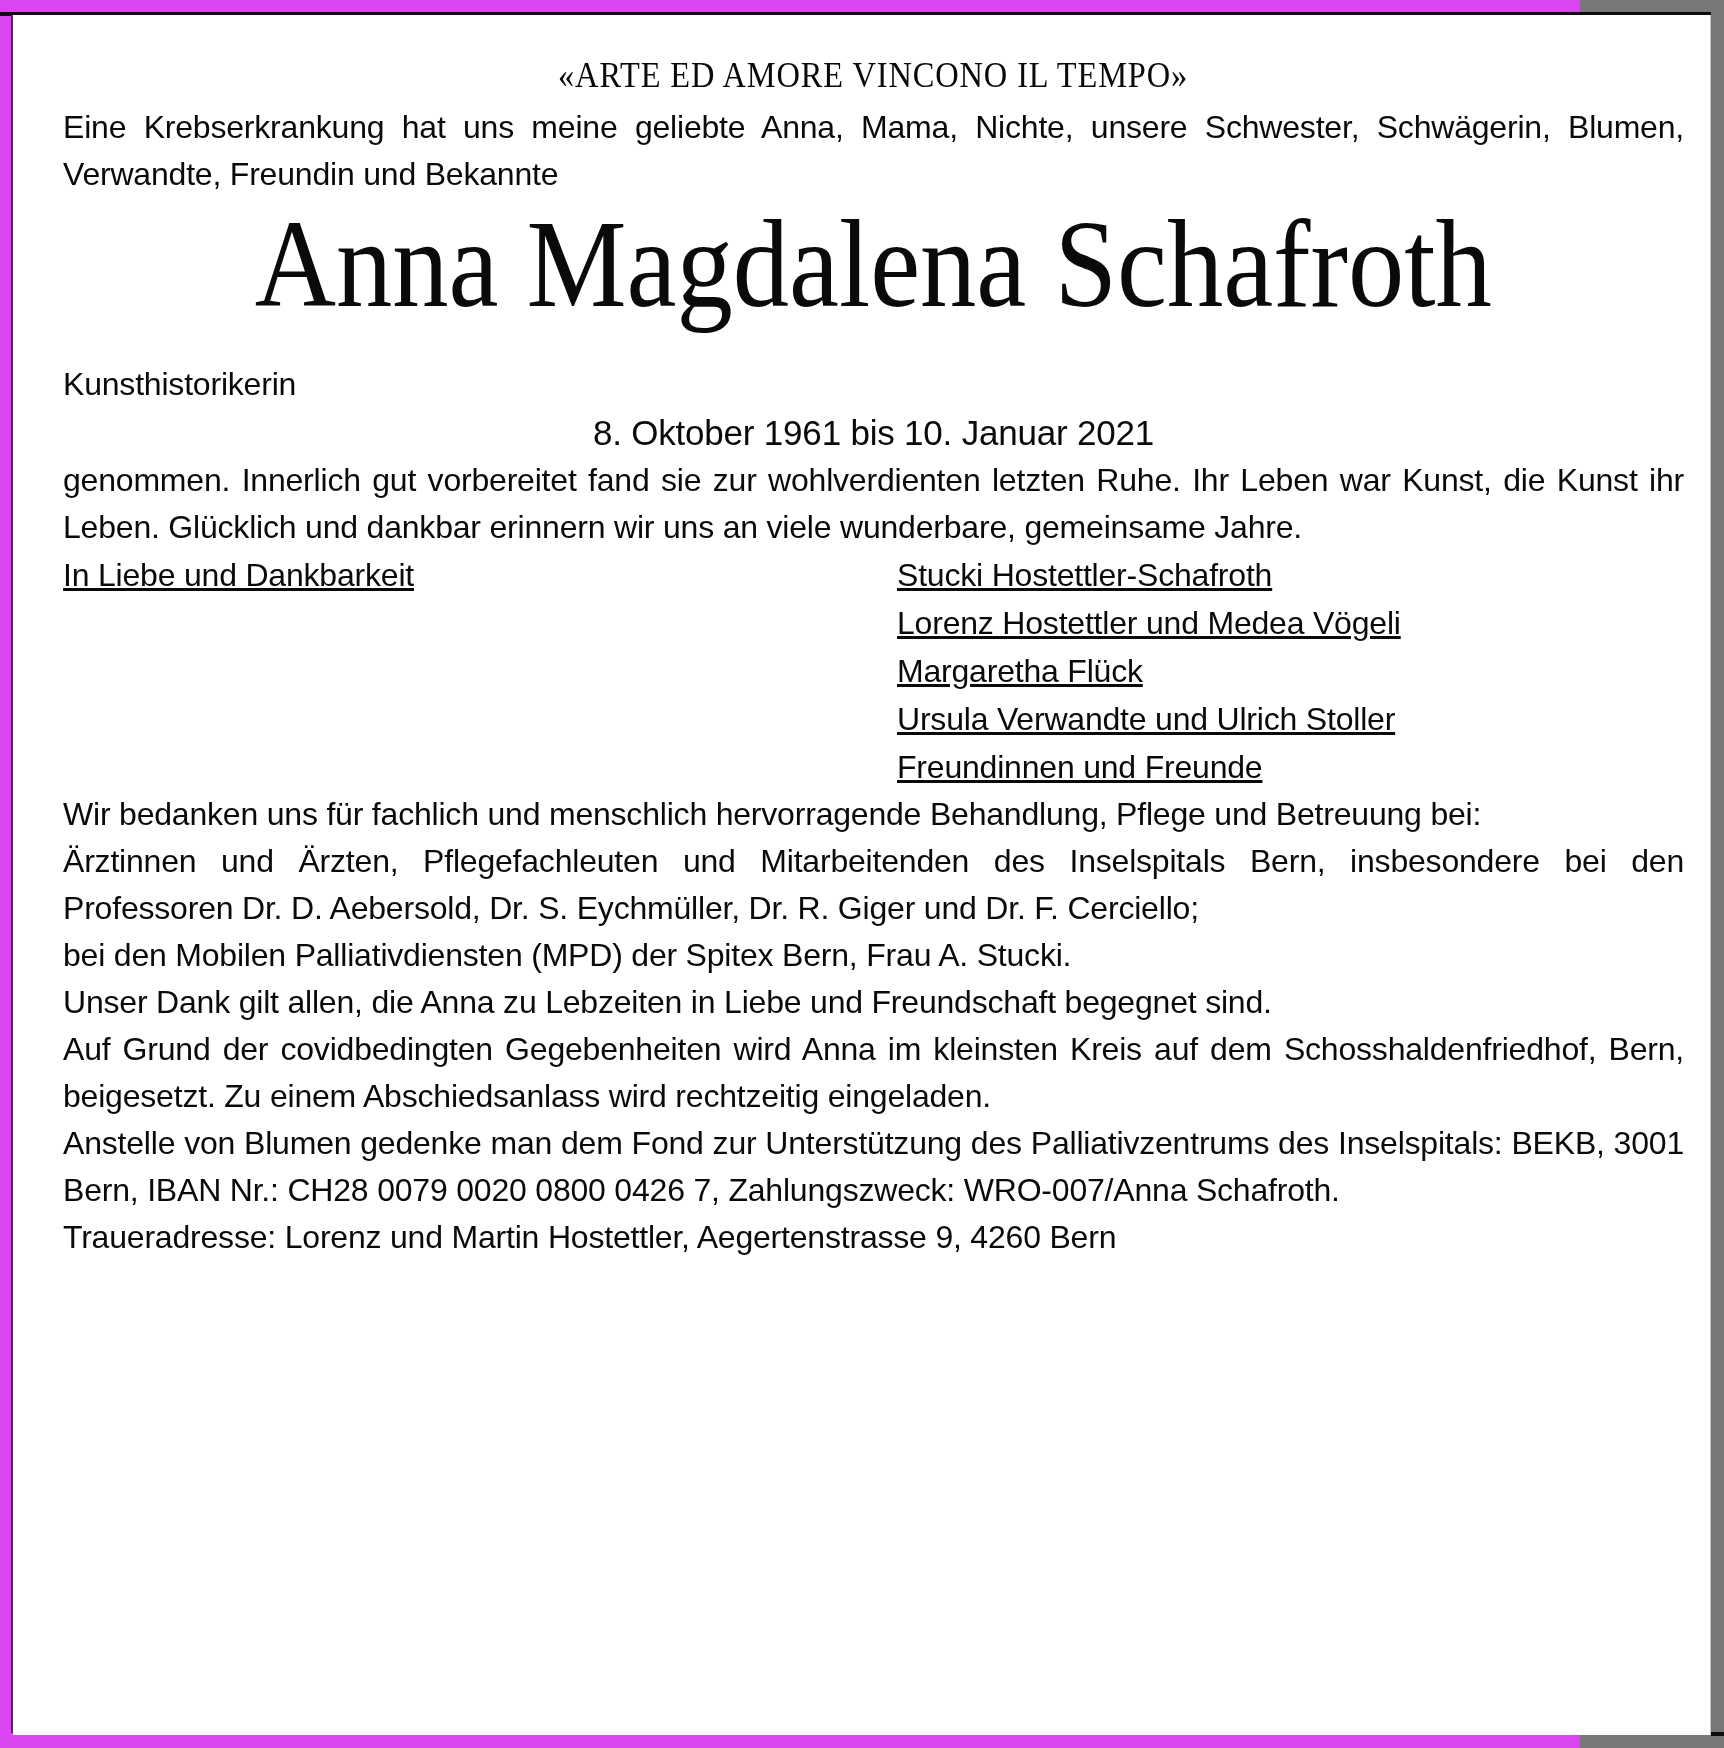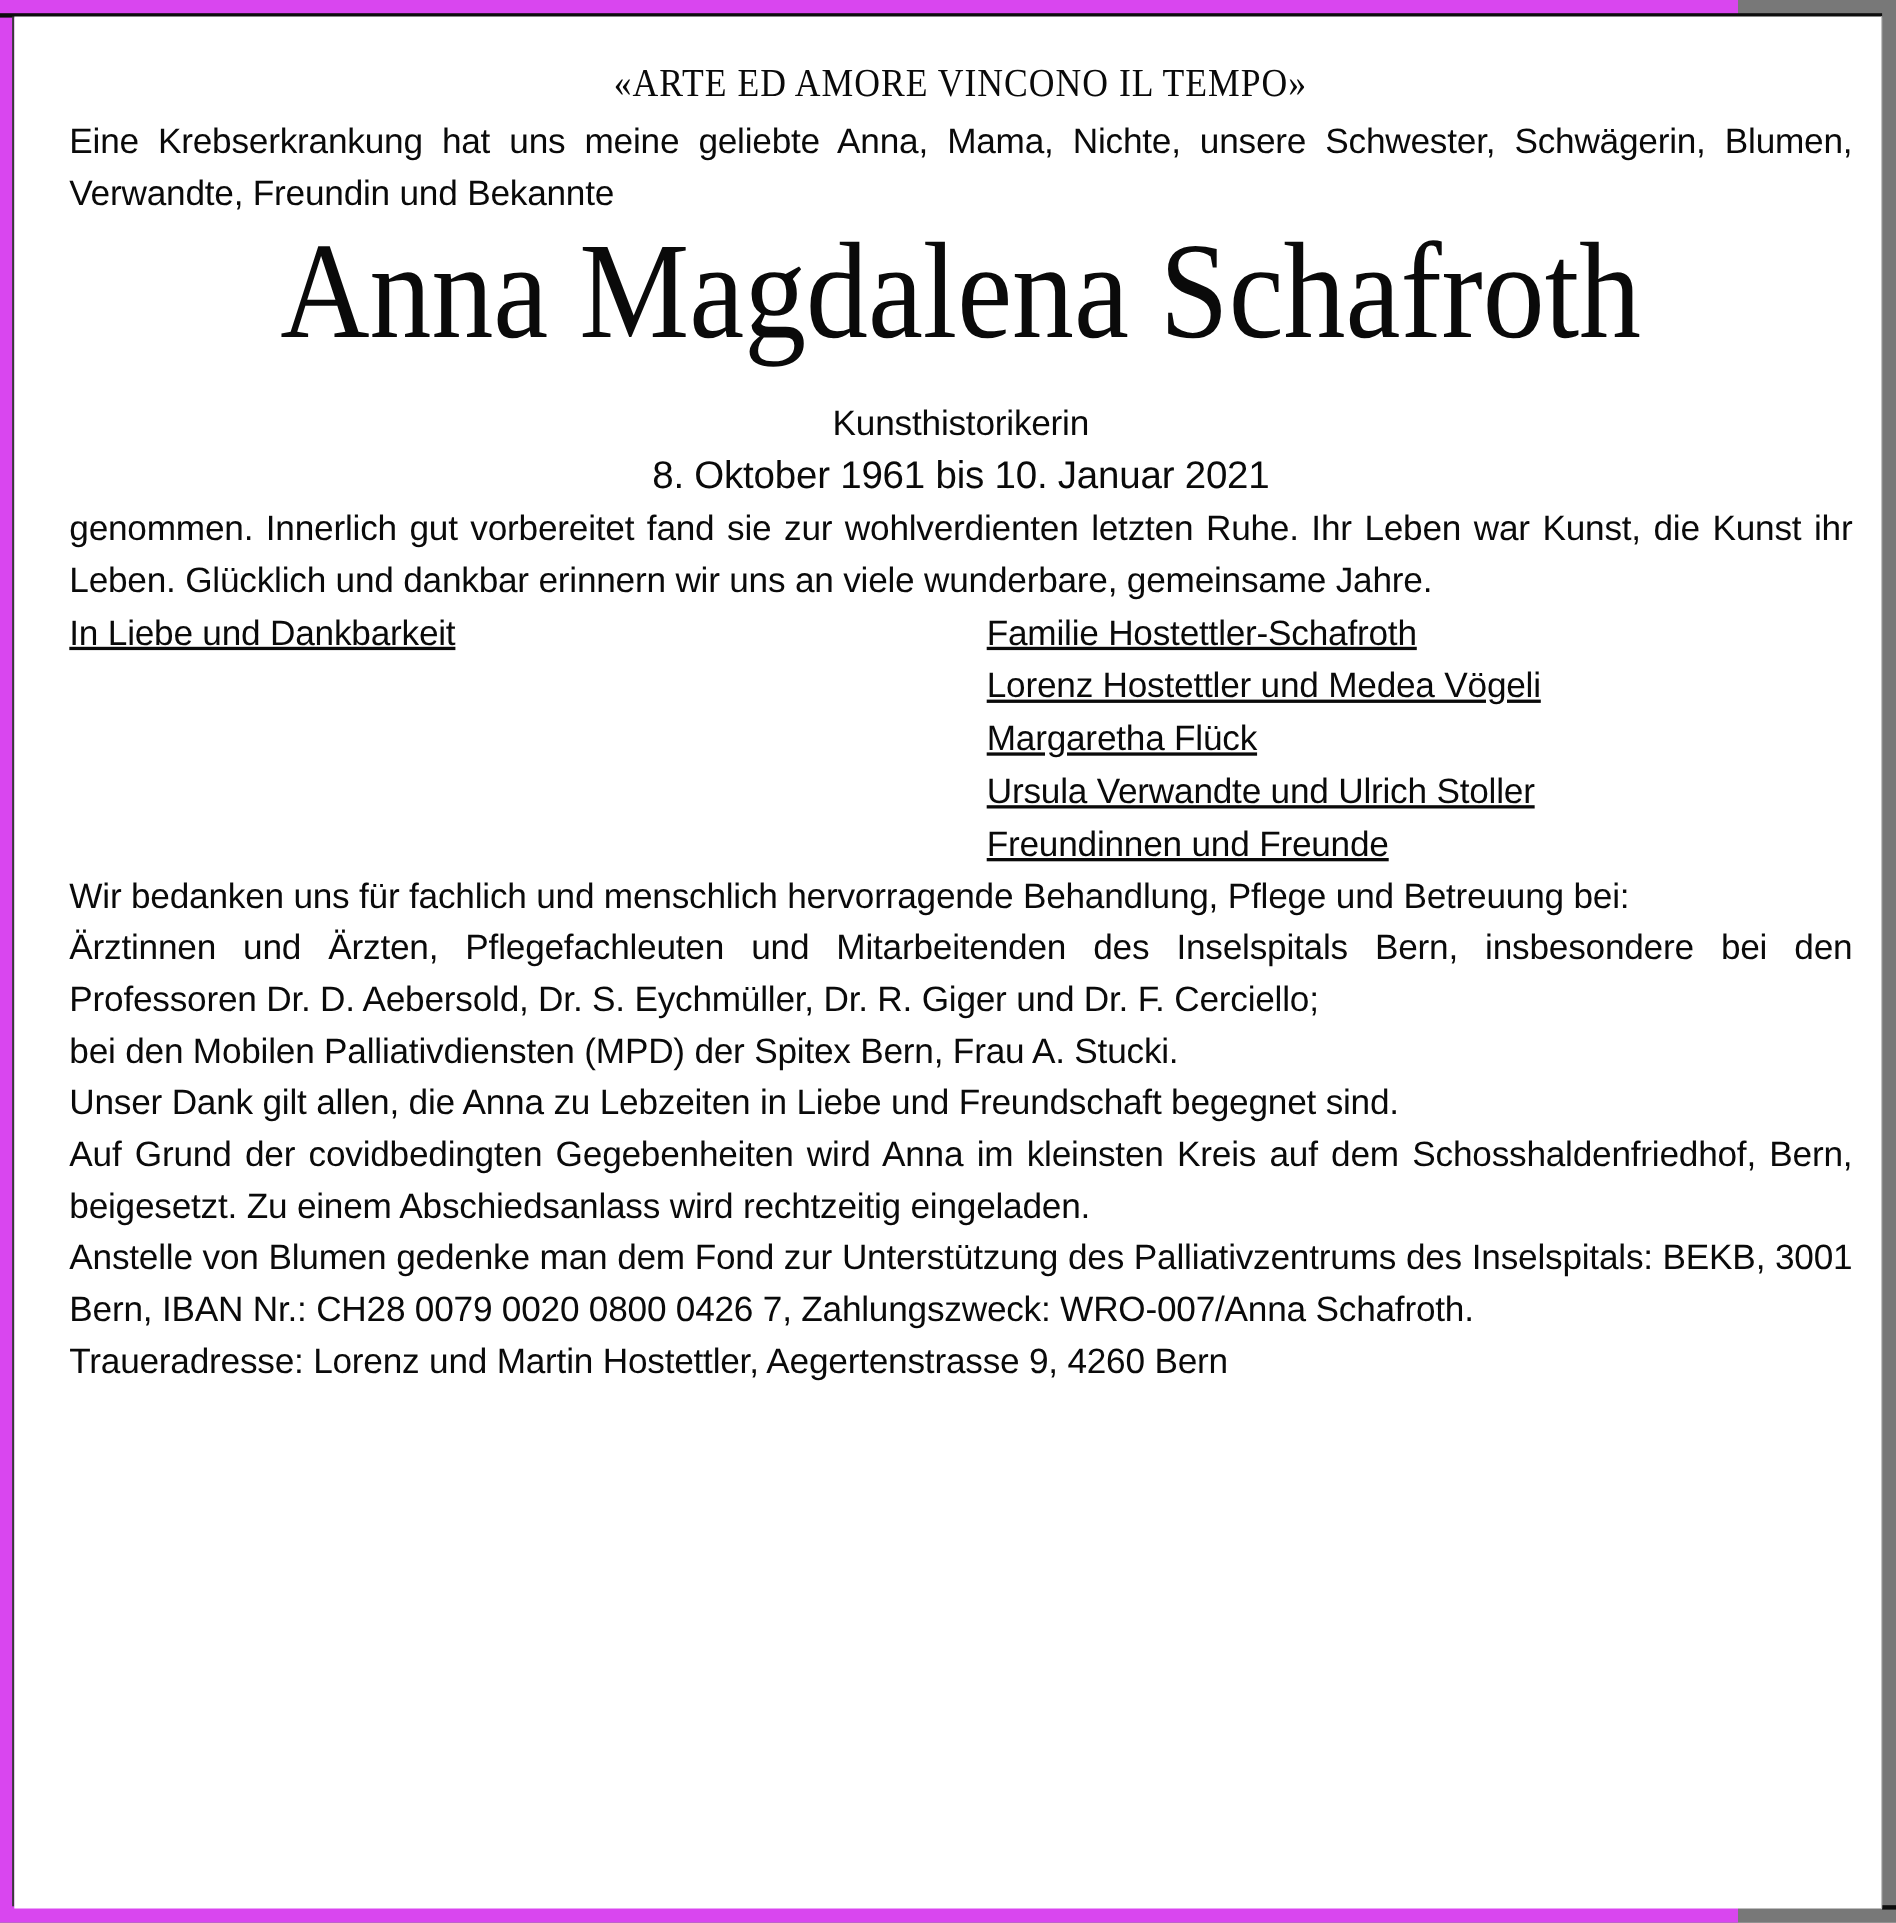--- a/index.html
+++ b/index.html
@@ -42,21 +42,21 @@
     transform-origin: center;
     white-space: nowrap;
   }
   .motto-text { font-size: 36px; letter-spacing: 1px; }
 
   .intro { margin-top: 40px; }
 
   .name { text-align: center; margin-top: 16px; line-height: 132px; font-weight: normal; }
   .name-text { font-size: 125px; }
 
-  .profession { margin-top: 30px; text-align: center; }
+  .profession { margin-top: 30px; text-align: left; }
   .dates { margin-top: 22px; text-align: center; font-size: 35px; line-height: 49px; letter-spacing: -0.2px; }
 
   .continuation { margin-top: 36px; }
 
   .signatures {
     margin-top: 28px;
     display: grid;
     grid-template-columns: 834px 1fr;
     align-items: start;
     text-decoration: underline;
@@ -96,21 +96,21 @@
 
       <div class="body profession">Kunsthistorikerin</div>
 
       <div class="dates">8. Oktober 1961 bis 10. Januar 2021</div>
 
       <p class="body justify continuation">genommen. Innerlich gut vorbereitet fand sie zur wohlverdienten letzten Ruhe. Ihr Leben war Kunst, die Kunst ihr Leben. Glücklich und dankbar erinnern wir uns an viele wunderbare, gemeinsame Jahre.</p>
 
       <div class="signatures">
         <div class="body sig-label">In Liebe und Dankbarkeit</div>
         <div class="mourners">
-          <div class="body mourner">Familie Hostettler-Schafroth</div>
+          <div class="body mourner">Stucki Hostettler-Schafroth</div>
           <div class="body mourner">Lorenz Hostettler und Medea Vögeli</div>
           <div class="body mourner">Margaretha Flück</div>
           <div class="body mourner">Ursula Verwandte und Ulrich Stoller</div>
           <div class="body mourner">Freundinnen und Freunde</div>
         </div>
       </div>
 
       <p class="body thanks-intro">Wir bedanken uns für fachlich und menschlich hervorragende Behandlung, Pflege und Betreuung bei:</p>
 
       <p class="body justify thanks-1">Ärztinnen und Ärzten, Pflegefachleuten und Mitarbeitenden des Inselspitals Bern, insbesondere bei den Professoren Dr. D. Aebersold, Dr. S. Eychmüller, Dr. R. Giger und Dr. F. Cerciello;</p>

